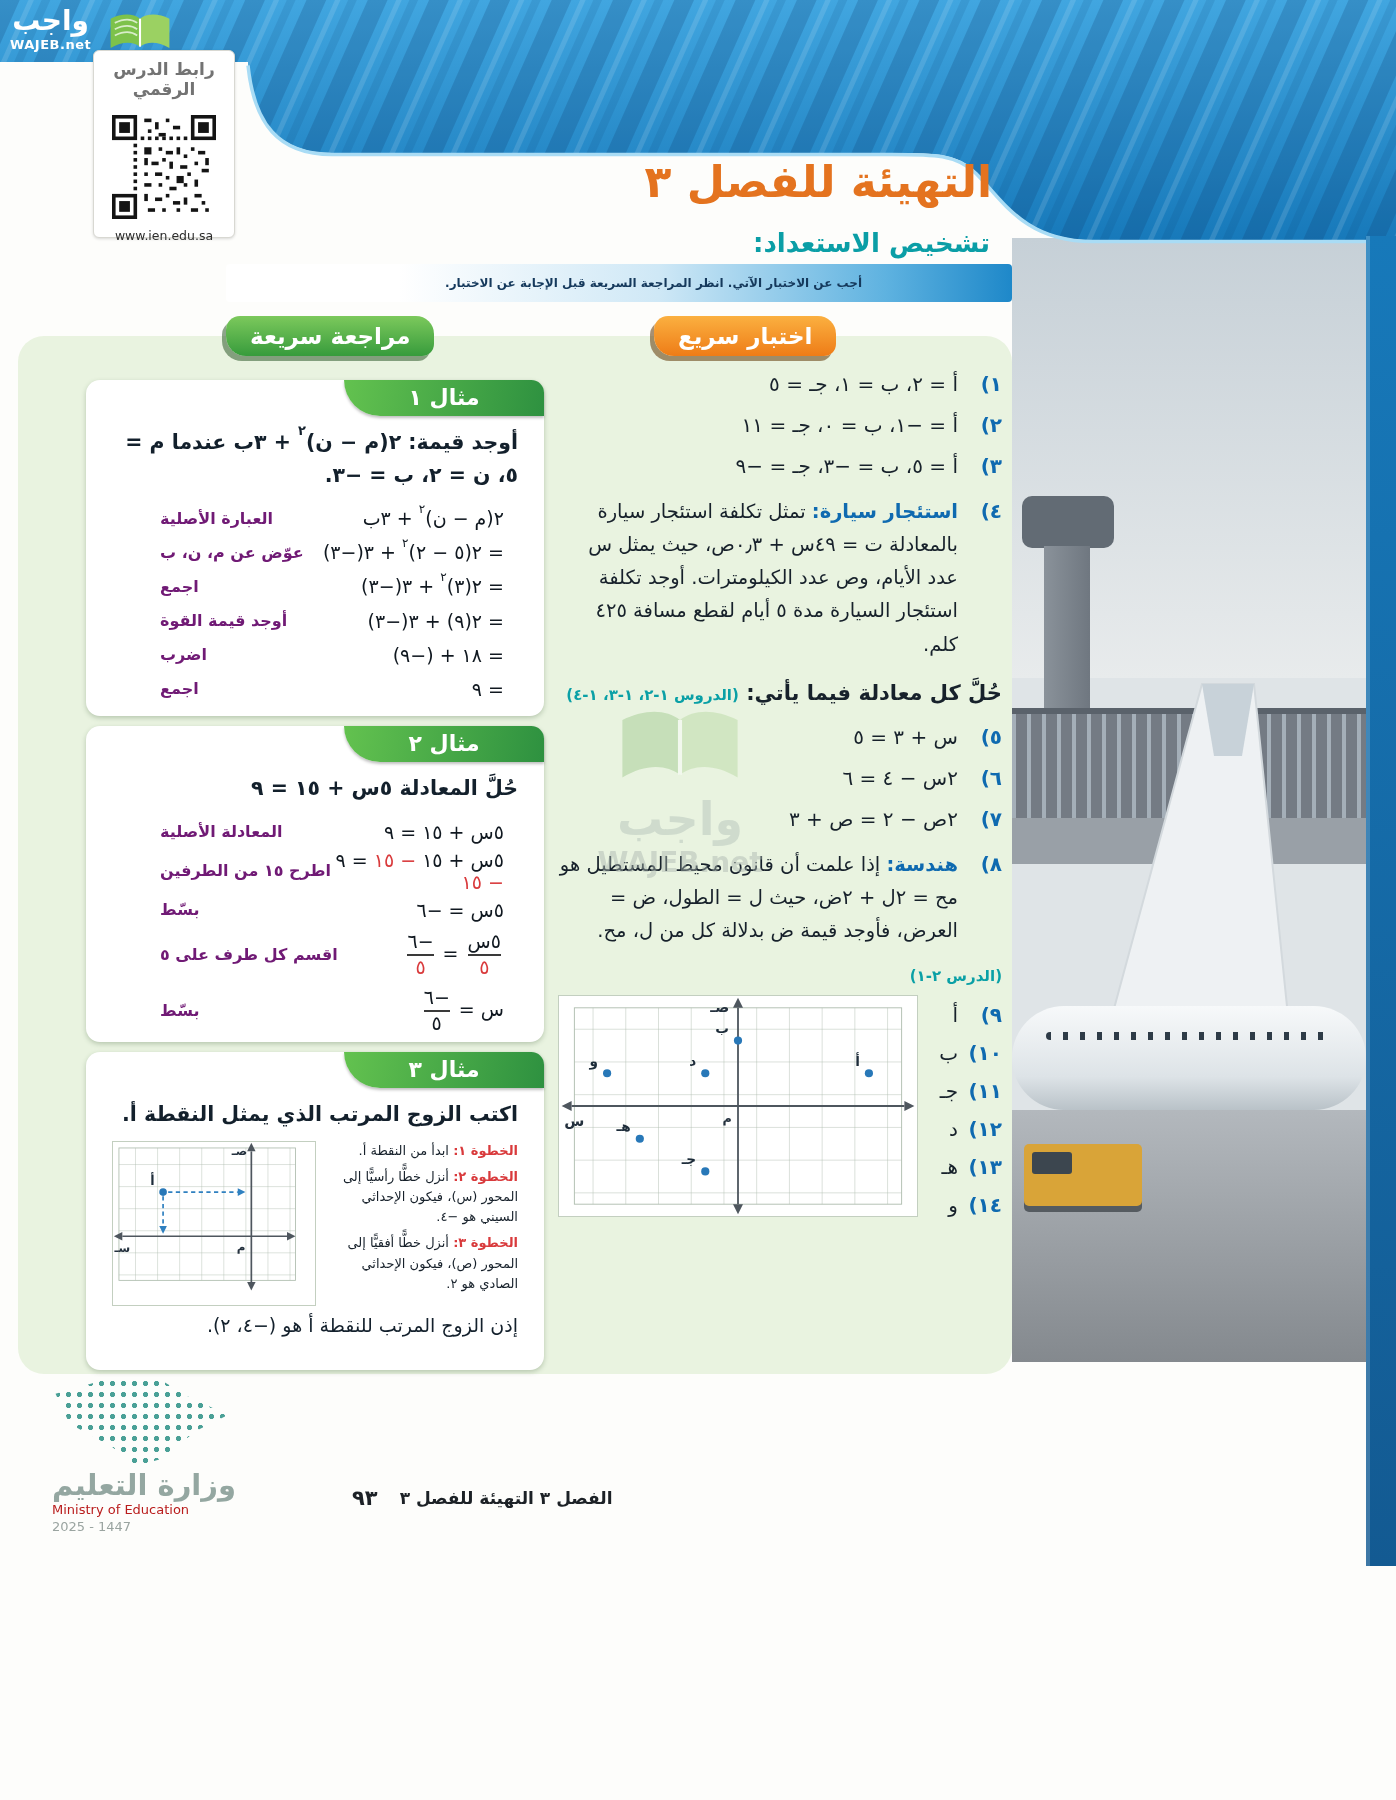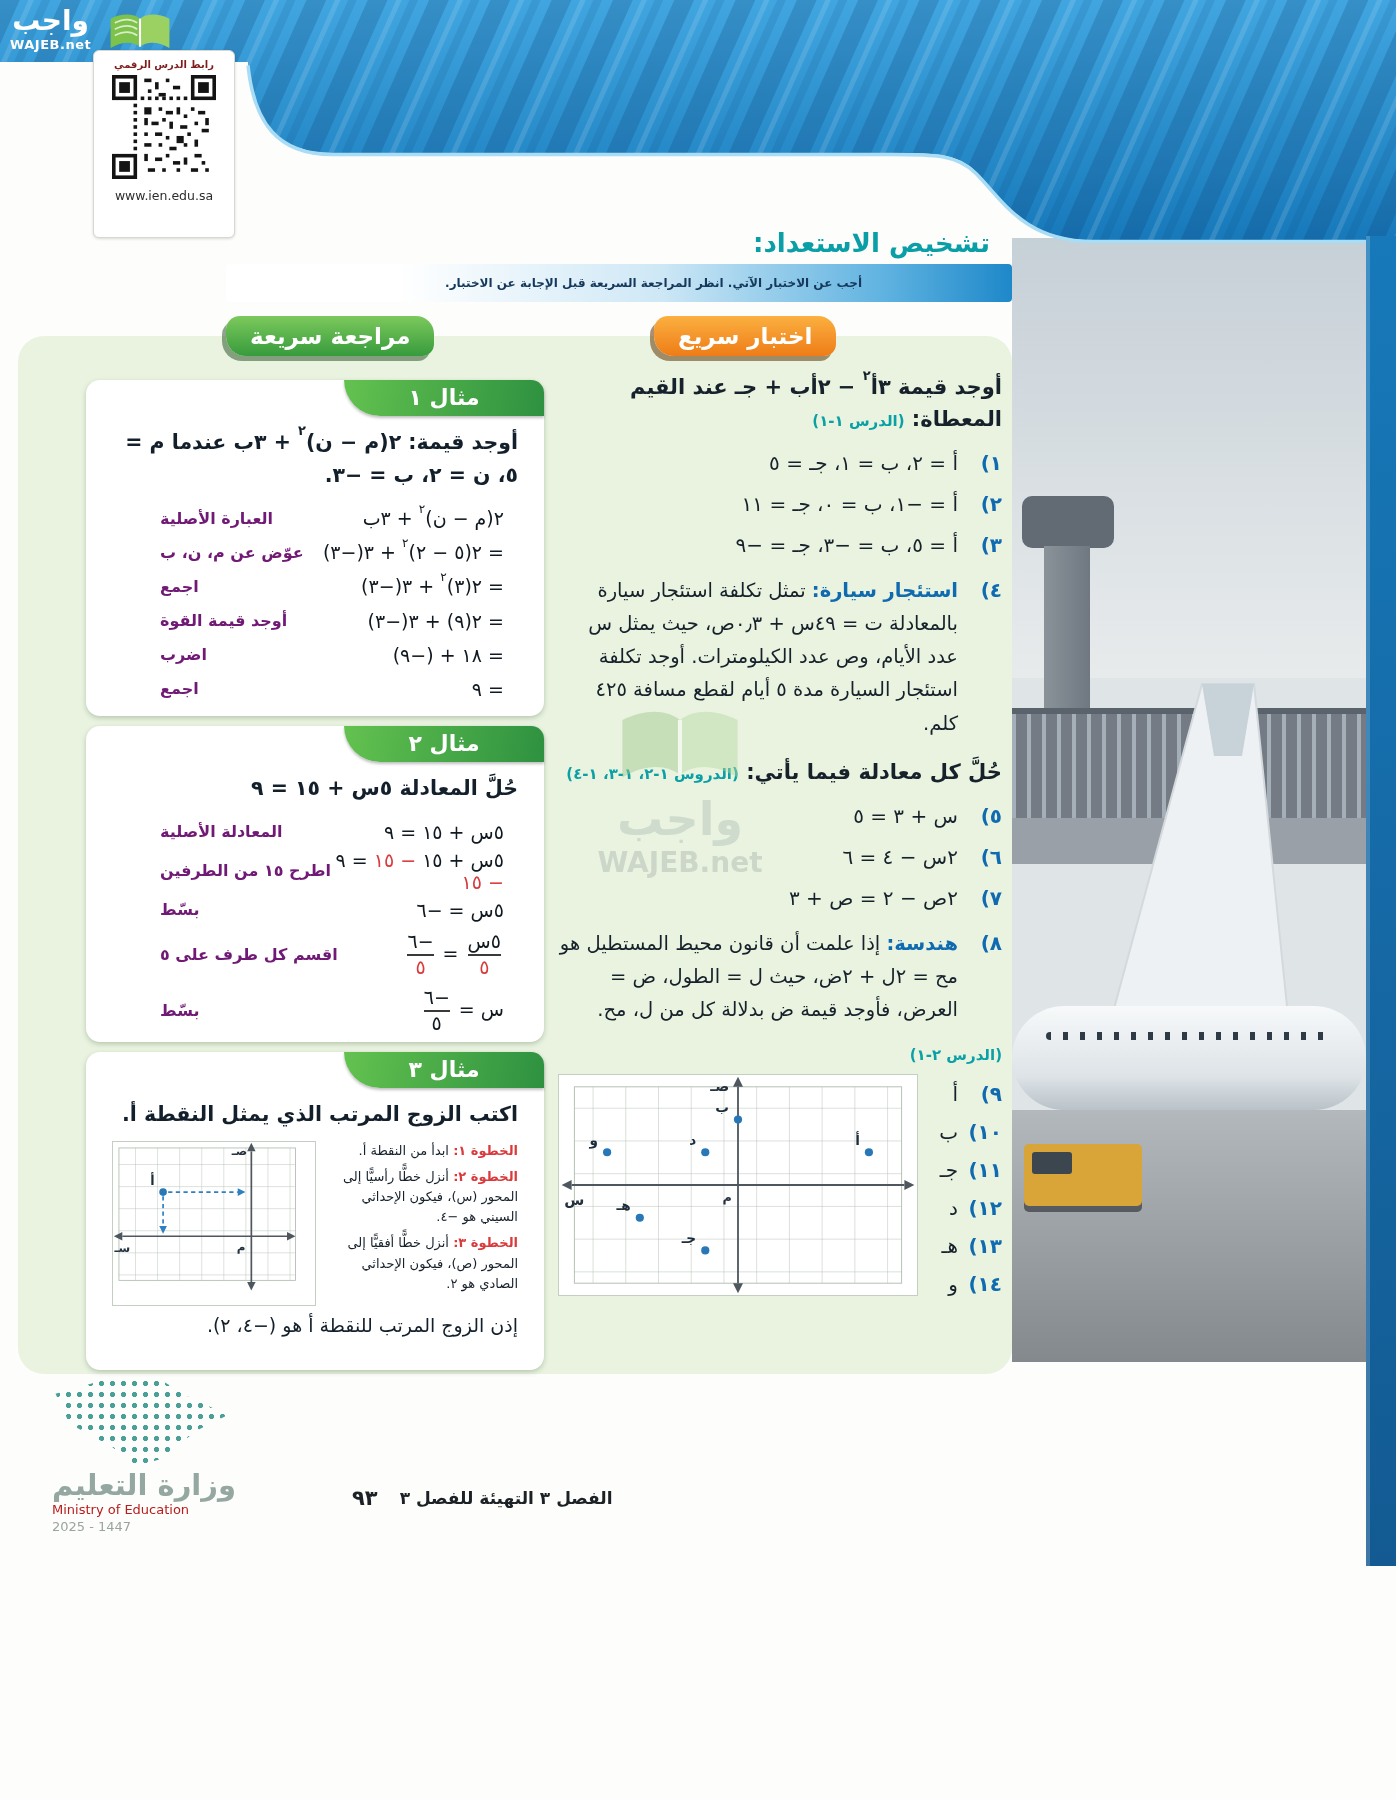--- a/index.html
+++ b/index.html
@@ -14,21 +14,21 @@
     box-shadow:inset 4px 0 0 rgba(255,255,255,0.18); }
 
   .wajeb-top { position:absolute; top:6px; left:10px; z-index:3; display:flex; align-items:flex-start; gap:14px; direction:ltr; }
   .wj-txt { color:#fff; text-align:center; }
   .wj-ar { font-size:28px; font-weight:bold; line-height:1.1; }
   .wj-net { font-size:13px; font-weight:bold; letter-spacing:0.5px; }
 
   .qr-card { position:absolute; top:50px; left:93px; width:142px; height:188px; z-index:3;
     background:#fff; border:1px solid #d8d8d2; border-radius:6px; text-align:center; padding-top:8px;
     box-shadow:0 1px 3px rgba(0,0,0,0.15); }
-  .qr-label { font-size:10px; font-weight:bold; color:#7f1d1d; margin-bottom:5px; }
+  .qr-label { font-size:17px; font-weight:bold; color:#737373; margin-bottom:16px; }
   .qr-url { font-size:12.5px; color:#2c2c2c; margin-top:5px; }
 
   .page-title { position:absolute; top:156px; right:404px; z-index:3;
     font-size:44px; font-weight:bold; color:#e4731f; }
   .readiness { position:absolute; top:228px; right:406px; z-index:3;
     font-size:26px; font-weight:bold; color:#0a9ea6; }
   .intro-bar { position:absolute; top:264px; left:226px; width:786px; height:38px; z-index:2;
     border-radius:4px;
     background:linear-gradient(to left,#1e88c9 0%,#5eb2e0 16%,#cfe8f6 45%,#ffffff 78%); }
   .intro-bar span { display:block; line-height:38px; font-size:12px; color:#15395c; font-weight:bold;
@@ -241,35 +241,32 @@
           <rect x="22" y="26" width="2" height="1"></rect>
           <rect x="10" y="26" width="2" height="1"></rect>
           <rect x="14" y="26" width="1" height="1"></rect>
           <rect x="18" y="26" width="1" height="1"></rect>
           <rect x="26" y="26" width="1" height="1"></rect>
       </g>
     </svg>
     <div class="qr-url">www.ien.edu.sa</div>
   </div>
 
+  <div class="page-title">التهيئة للفصل ٣</div>
   <div class="readiness">تشخيص الاستعداد:</div>
   <div class="intro-bar">
     <span>أجب عن الاختبار الآتي. انظر المراجعة السريعة قبل الإجابة عن الاختبار.</span>
   </div>
 
   <div class="green-panel"></div>
   <div class="badge badge-orange">اختبار سريع</div>
   <div class="badge badge-green">مراجعة سريعة</div>
 
   <div class="col-test">
 
-    <div class="qt-head">
-      <span>أوجد قيمة ٣أ</span><sup>٢</sup><span> − ٢أب + جـ عند القيم المعطاة:</span>
-      <span class="ref">(الدرس ١-١)</span>
-    </div>
 
     <div class="qt-item">
       <span class="qt-num">١)</span>
       <span>أ = ٢، ب = ١، جـ = ٥</span>
     </div>
     <div class="qt-item">
       <span class="qt-num">٢)</span>
       <span>أ = −١، ب = ٠، جـ = ١١</span>
     </div>
     <div class="qt-item">

